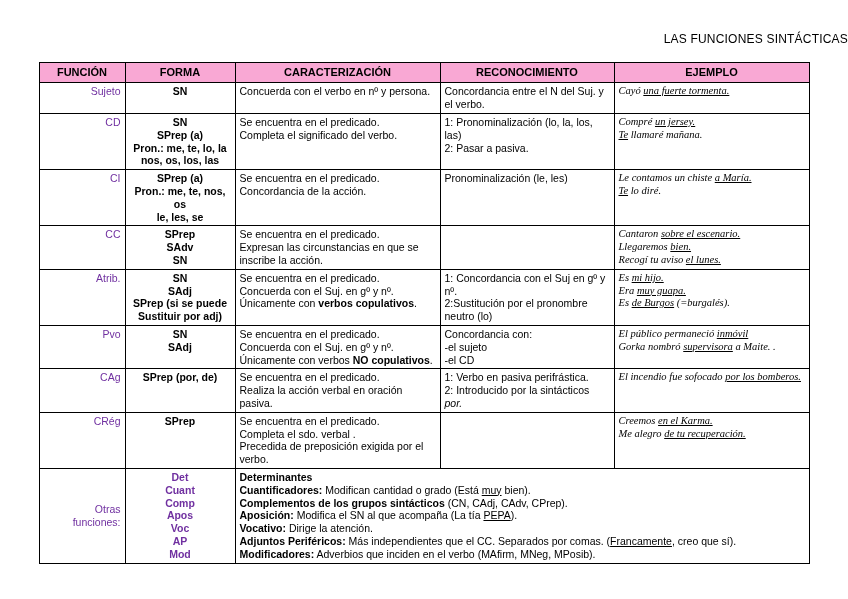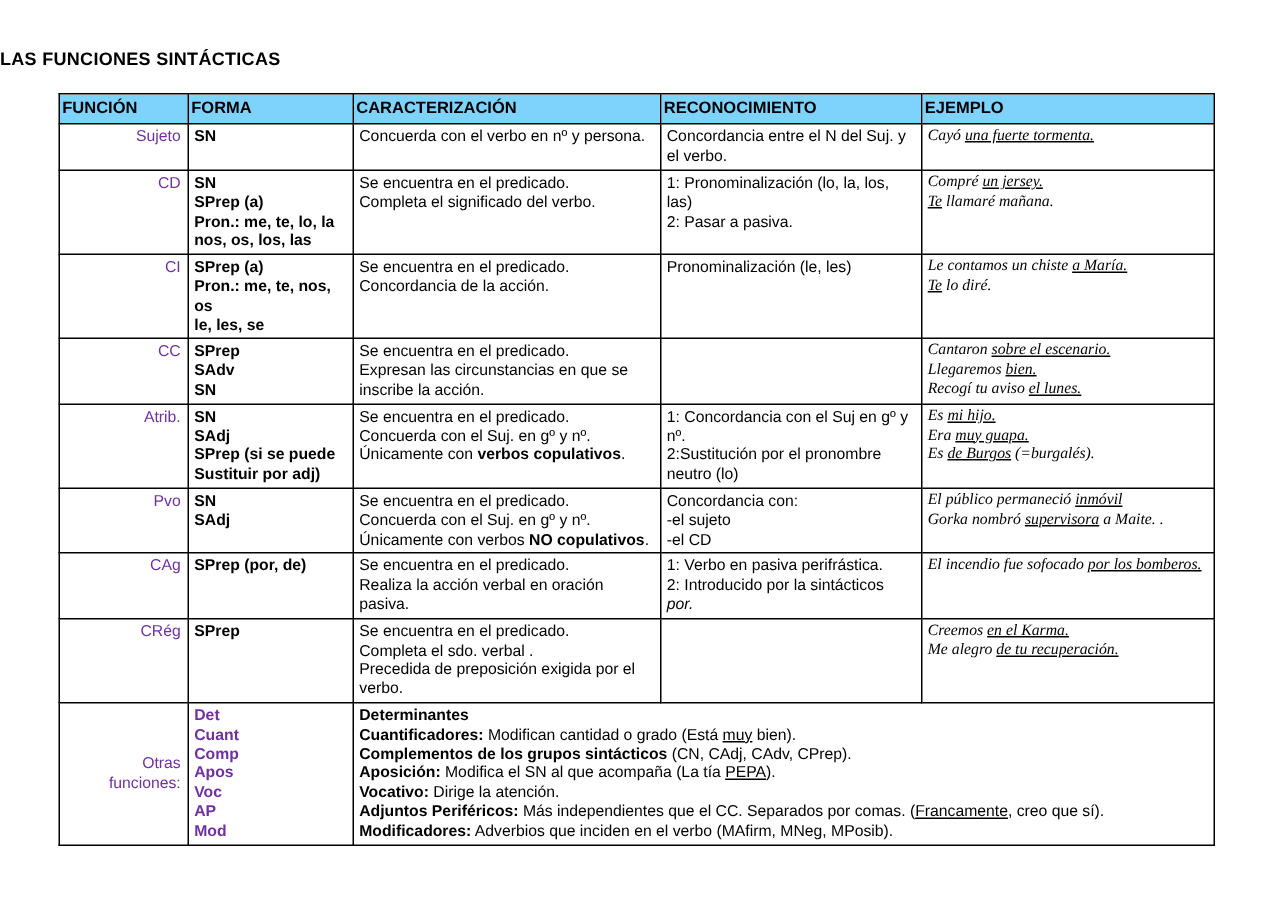--- a/index.html
+++ b/index.html
@@ -6,56 +6,56 @@
   html, body { margin: 0; padding: 0; }
   body {
     width: 848px; height: 599px;
     background: #ffffff;
     font-family: "Liberation Sans", sans-serif;
     color: #000;
     overflow: hidden;
   }
   .page { width: 848px; height: 599px; padding-top: 32px; }
   .title {
-    text-align: left;
-    font-weight: bold;
+    text-align: right;
+    font-weight: normal;
     font-size: 12px;
     letter-spacing: 0.2px;
     margin-bottom: 16px;
   }
   table.fn-table {
     border-collapse: collapse;
     table-layout: fixed;
     width: 770px;
     margin: 0 auto;
     font-size: 10.5px;
     line-height: 1.22;
   }
   .fn-table th, .fn-table td {
     border: 1px solid #000;
     padding: 2px 4px;
     vertical-align: top;
     overflow: hidden;
   }
   .fn-table th {
-    background: #7dd3fc;
+    background: #f9a8d4;
     font-size: 11px;
     font-weight: bold;
-    text-align: left;
+    text-align: center;
     padding: 3px 2px;
   }
   td.col-funcion {
     color: #7030A0;
     font-weight: normal;
     text-align: right;
   }
   td.col-funcion.middle { vertical-align: middle; }
   td.col-forma {
     font-weight: bold;
-    text-align: left;
+    text-align: center;
   }
   td.col-forma.purple { color: #7030A0; }
   td.col-ejemplo { font-style: italic; font-family: Liberation Serif, serif; }
   .b { font-weight: bold; }
   .u { text-decoration: underline; }
   .i { font-style: italic; }
   .line { min-height: 12px; }
 </style>
 </head>
 <body>

